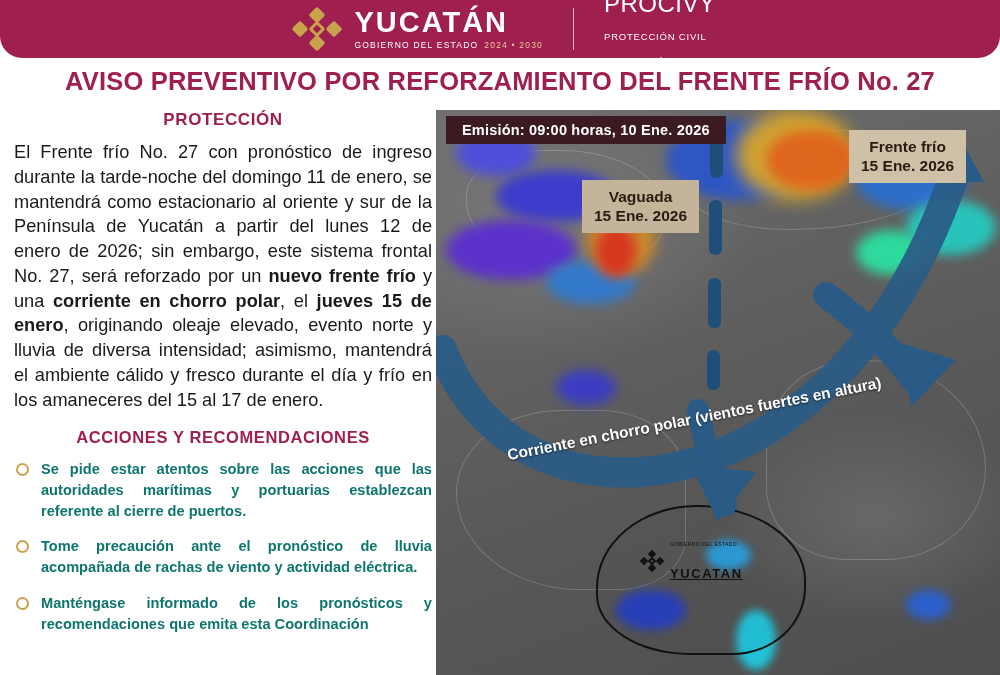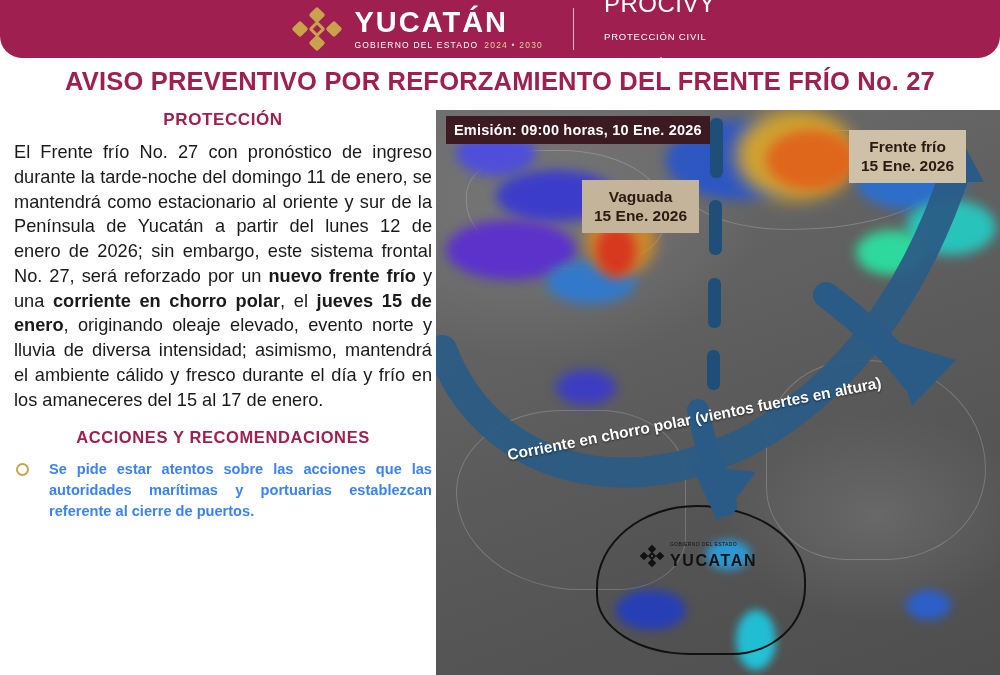--- a/index.html
+++ b/index.html
@@ -118,23 +118,22 @@
     border: 2.2px solid #c9a24b;
     border-radius: 50%;
     margin-top: 4px;
     margin-right: 12px;
     margin-left: 2px;
   }
   .bullet-text {
     font-size: 14.6px;
     font-weight: bold;
     line-height: 1.42;
-    color: #3b82f6;
+    color: #0f766e;
     text-align: justify;
-    margin-left: 8px;
   }
 
   
   .sat-panel {
     position: absolute;
     top: 110px; left: 436px;
     width: 564px; height: 565px;
     overflow: hidden;
     background: #5a5a5a;
   }
@@ -178,33 +177,33 @@
     position: absolute; width: 6px; height: 6px; background: #111;
     transform: rotate(45deg);
   }
   .yuc-badge .mark .d1 { left: 0; top: 7px; }
   .yuc-badge .mark .d2 { left: 8px; top: 0; }
   .yuc-badge .mark .d3 { left: 8px; top: 14px; }
   .yuc-badge .mark .d4 { left: 16px; top: 7px; }
   .yuc-badge .mark .dc { left: 8px; top: 7px; background: none; border: 2px solid #111; }
   .yuc-badge .txt { line-height: 1; }
   .yuc-badge .t1 { font-size: 5px; letter-spacing: 0.4px; }
-  .yuc-badge .t2 { font-size: 16px; font-weight: bold; letter-spacing: 1.6px; margin-top: 6px; }
+  .yuc-badge .t2 { font-size: 13px; font-weight: bold; letter-spacing: 1.6px; margin-top: 20px; text-decoration: underline; }
 
   
   .blob { position: absolute; border-radius: 50%; filter: blur(6px); opacity: 0.95; }
 
   .emission {
     position: absolute;
     left: 10px; top: 6px;
     background: #3b1a22;
     color: #ffffff;
     font-size: 14.5px;
     font-weight: bold;
-    padding: 6px 8px;
+    padding: 6px 16px;
     letter-spacing: 0.2px;
   }
   .callout {
     position: absolute;
     background: #c4b49a;
     color: #2b1a10;
     font-weight: bold;
     text-align: center;
     font-size: 15.5px;
     line-height: 1.25;
@@ -261,20 +260,28 @@
     <div class="body-text">
       <span>El Frente frío No. 27 con pronóstico de ingreso durante la tarde-noche del domingo 11 de enero, se mantendrá como estacionario al oriente y sur de la Península de Yucatán a partir del lunes 12 de enero de 2026; sin embargo, este sistema frontal No. 27, será reforzado por un </span><b>nuevo frente frío</b><span> y una </span><b>corriente en chorro polar</b><span>, el </span><b>jueves 15 de enero</b><span>, originando oleaje elevado, evento norte y lluvia de diversa intensidad; asimismo, mantendrá el ambiente cálido y fresco durante el día y frío en los amaneceres del 15 al 17 de enero.</span>
     </div>
 
     <div class="section-head acciones">ACCIONES  Y RECOMENDACIONES</div>
 
     <div class="bullets">
       <div class="bullet-row">
         <div class="bullet-mark"></div>
         <div class="bullet-text">Se pide estar atentos sobre las acciones que las autoridades marítimas y portuarias establezcan referente al cierre de puertos.</div>
+      </div>
+      <div class="bullet-row">
+        <div class="bullet-mark"></div>
+        <div class="bullet-text">Tome precaución ante el pronóstico  de lluvia acompañada de rachas de viento y actividad eléctrica.</div>
+      </div>
+      <div class="bullet-row">
+        <div class="bullet-mark"></div>
+        <div class="bullet-text">Manténgase informado de los pronósticos y recomendaciones que emita esta Coordinación</div>
       </div>
     </div>
   </div>
 
   <div class="sat-panel">
     <div class="sat-bg"></div>
 
     <div class="land l1"></div>
     <div class="land l2"></div>
     <div class="land l3"></div>

